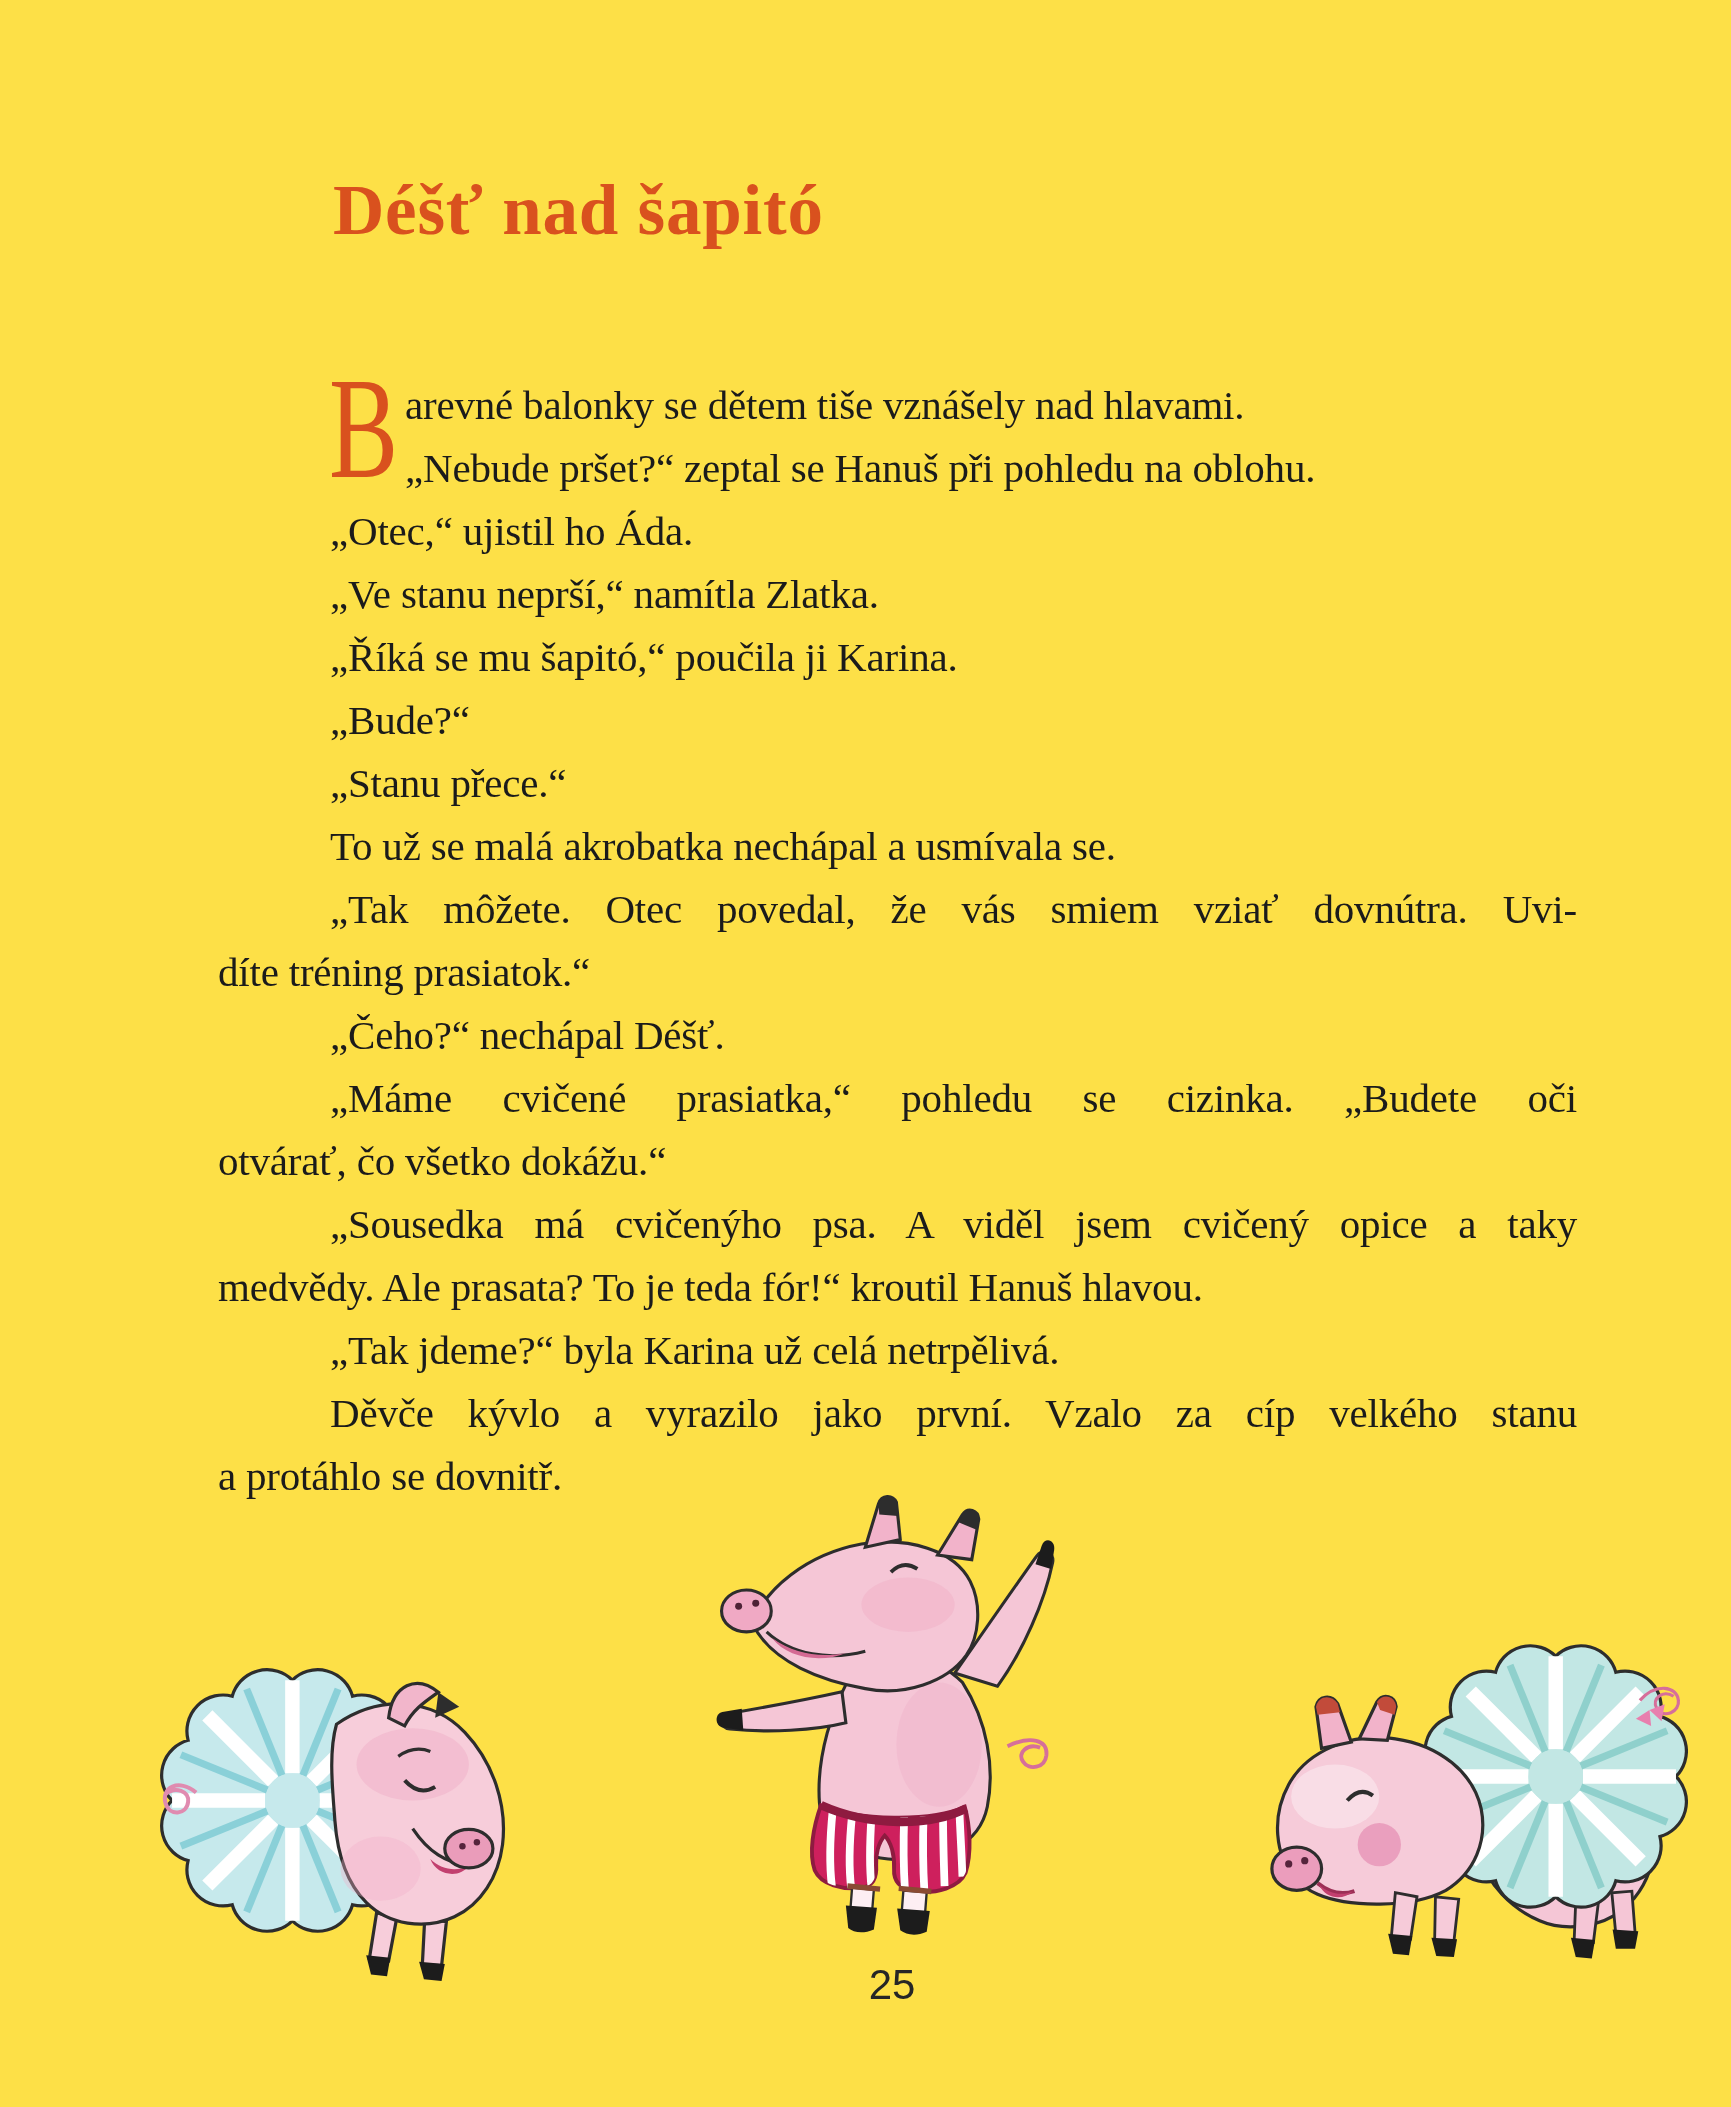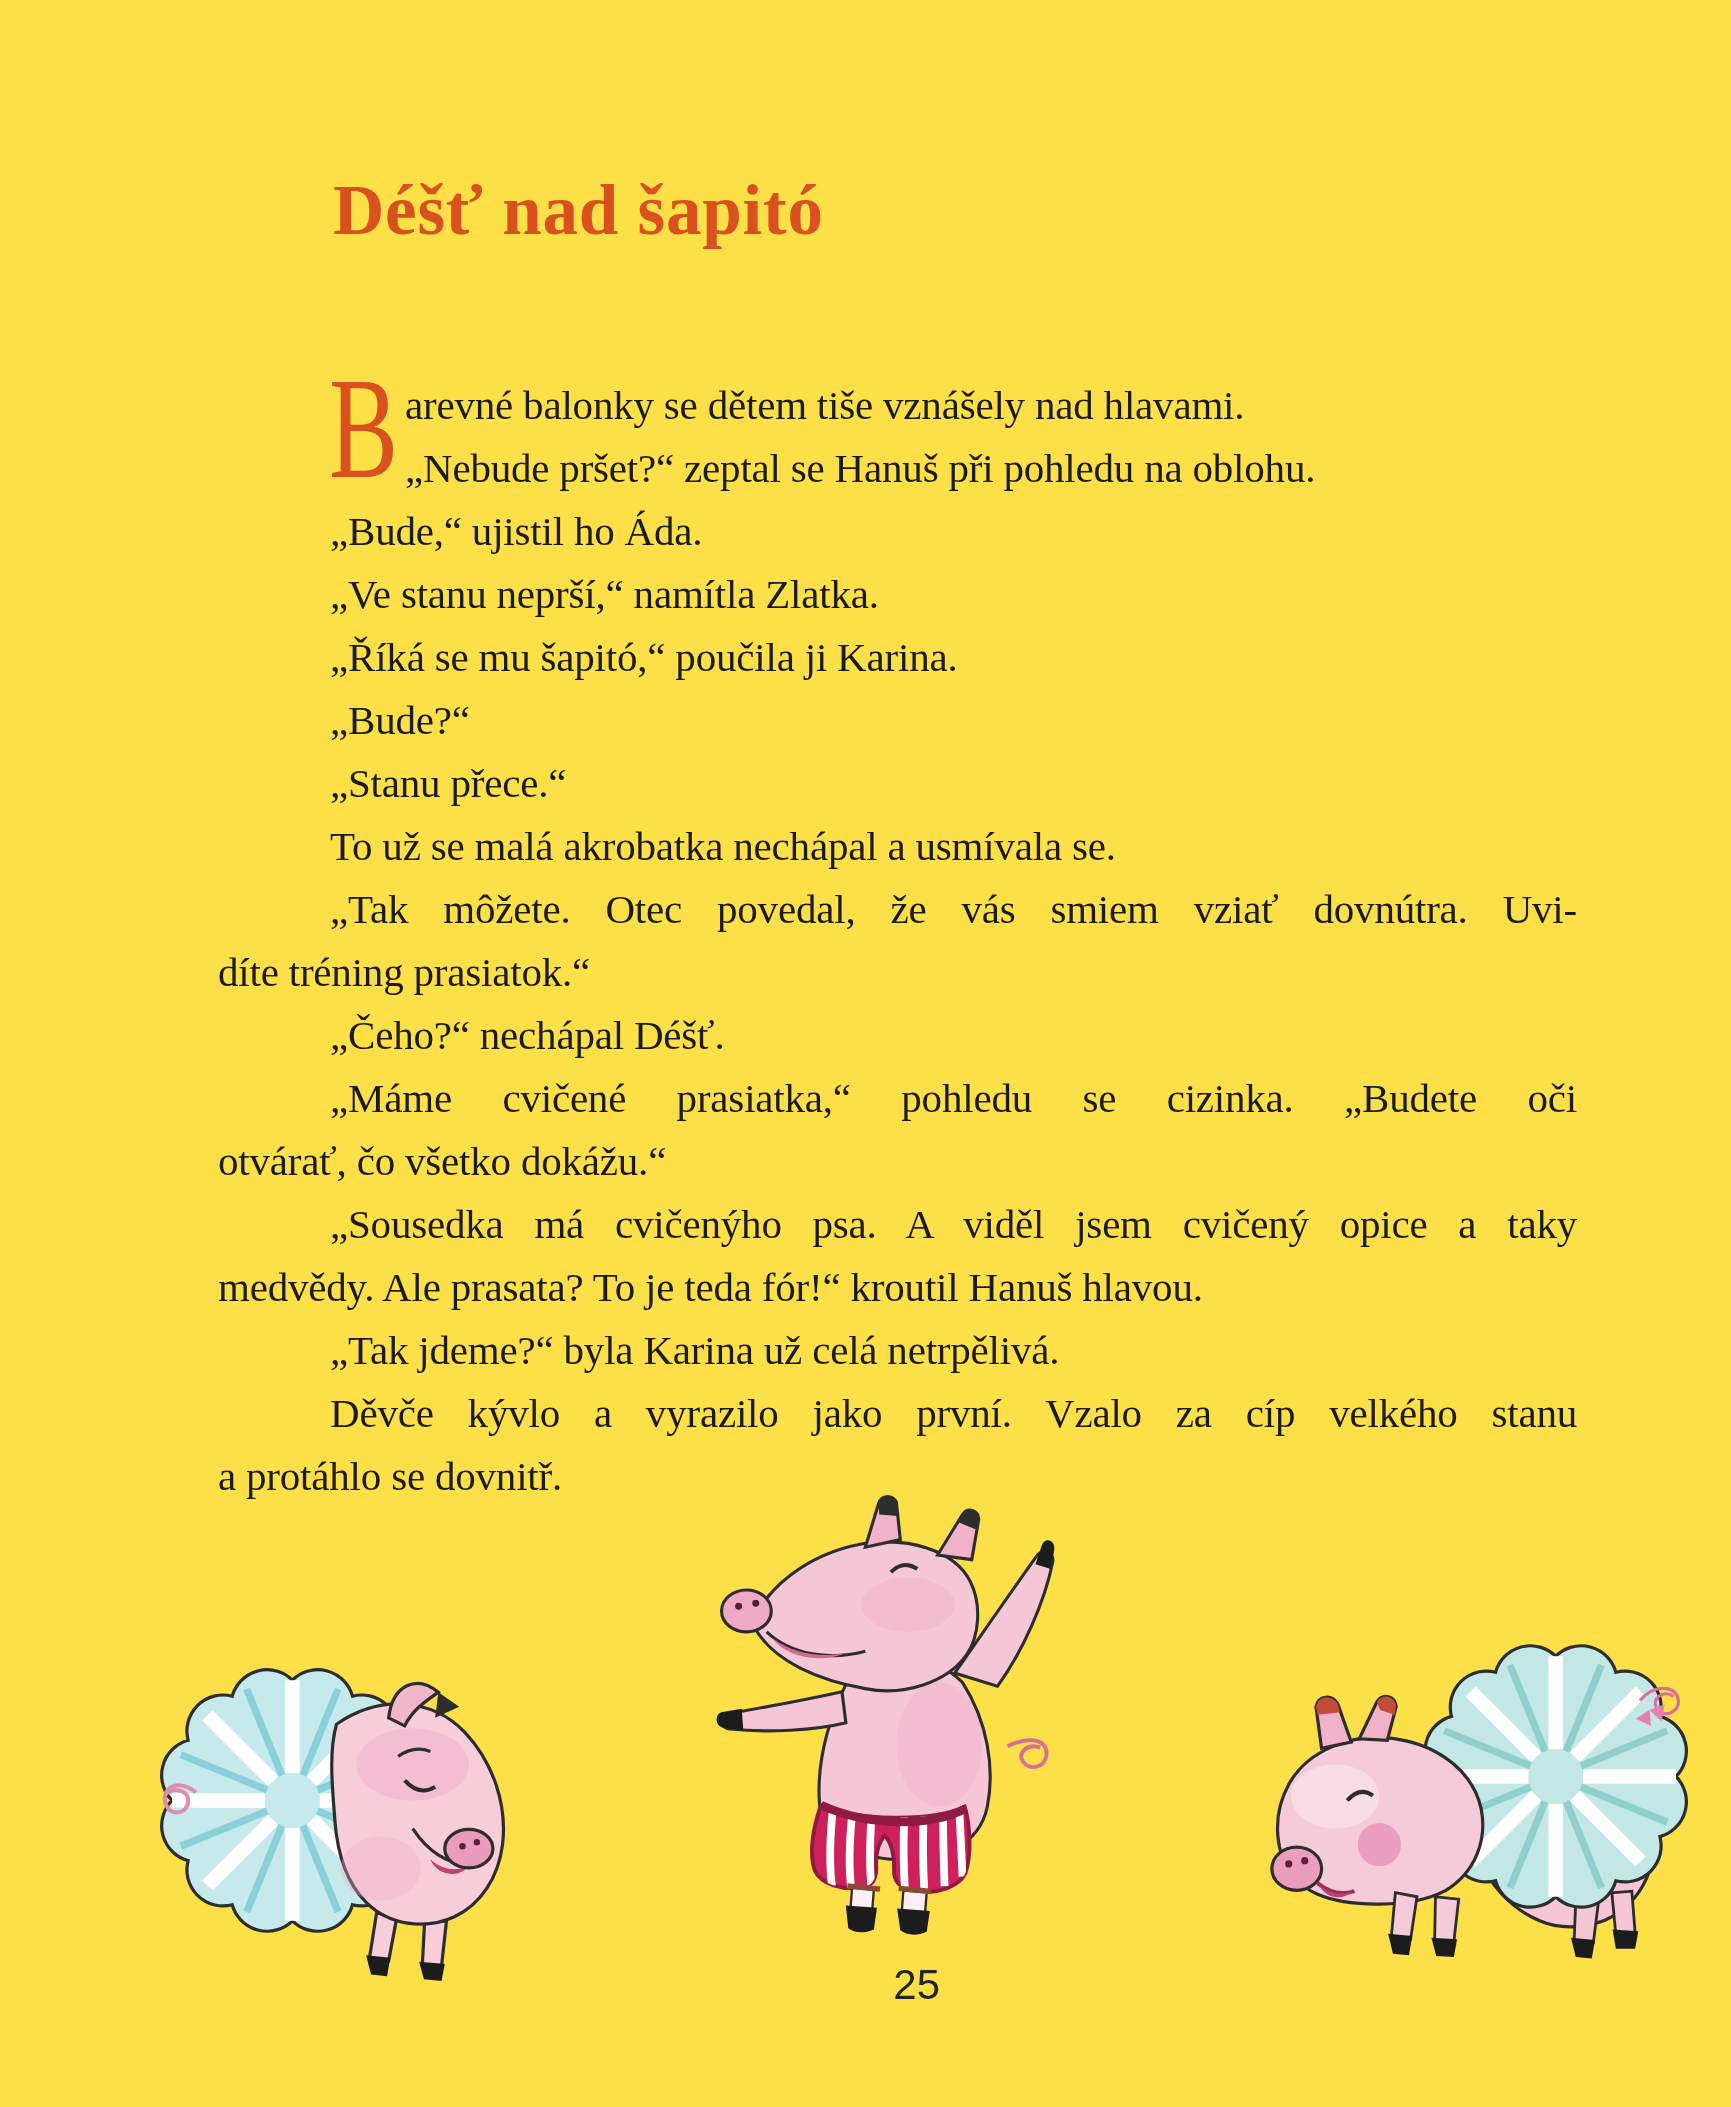--- a/index.html
+++ b/index.html
@@ -9,37 +9,37 @@
          font-weight:bold;color:#d9511e;letter-spacing:0.8px;font-family:"Liberation Serif",serif;}
   .textblock{position:absolute;left:218px;top:374px;width:1359px;}
   .line{height:63px;line-height:63px;font-size:41px;letter-spacing:-0.2px;white-space:nowrap;}
   .line.indent{padding-left:112px;}
   .line.fill{white-space:normal;text-align:justify;text-align-last:justify;}
   .droppara{position:relative;padding-left:187px;}
   .dropcap{position:absolute;left:111px;top:-17px;font-size:144px;line-height:1;
            color:#d9511e;transform:scaleX(0.72);transform-origin:left top;font-weight:normal;}
   .illustration{position:absolute;left:0;top:0;width:100%;height:100%;margin:0;pointer-events:none;}
   .pig{position:absolute;}
-  .pagenum{position:absolute;left:844px;top:1961px;width:96px;text-align:right;
+  .pagenum{position:absolute;left:844px;top:1961px;width:96px;text-align:center;
            font-family:"Liberation Sans",sans-serif;font-size:42px;color:#262626;}
 </style>
 </head>
 <body>
 
 <main class="page">
 
   <h1 class="title">Déšť nad šapitó</h1>
 
   <section class="textblock">
     <div class="droppara">
       <span class="dropcap">B</span>
       <div class="line">arevné balonky se dětem tiše vznášely nad hlavami.</div>
       <div class="line">„Nebude pršet?“ zeptal se Hanuš při pohledu na oblohu.</div>
     </div>
-    <div class="line indent">„Bude,“ ujistil ho Áda.</div>
+    <div class="line indent">„Otec,“ ujistil ho Áda.</div>
     <div class="line indent">„Ve stanu neprší,“ namítla Zlatka.</div>
     <div class="line indent">„Říká se mu šapitó,“ poučila ji Karina.</div>
     <div class="line indent">„Bude?“</div>
     <div class="line indent">„Stanu přece.“</div>
     <div class="line indent">To už se malá akrobatka nechápal a usmívala se.</div>
     <div class="line indent fill">„Tak môžete. Otec povedal, že vás smiem vziať dovnútra. Uvi-</div>
     <div class="line">díte tréning prasiatok.“</div>
     <div class="line indent">„Čeho?“ nechápal Déšť.</div>
     <div class="line indent fill">„Máme cvičené prasiatka,“ pohledu se cizinka. „Budete oči</div>
     <div class="line">otvárať, čo všetko dokážu.“</div>

